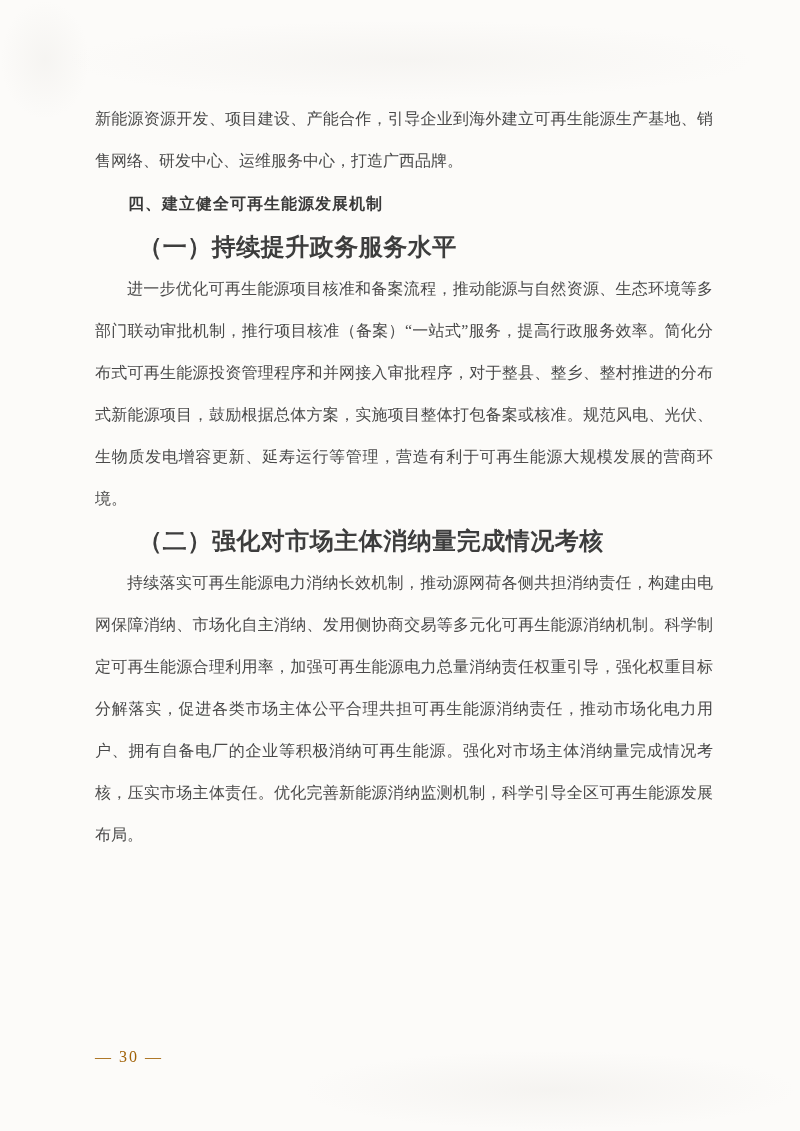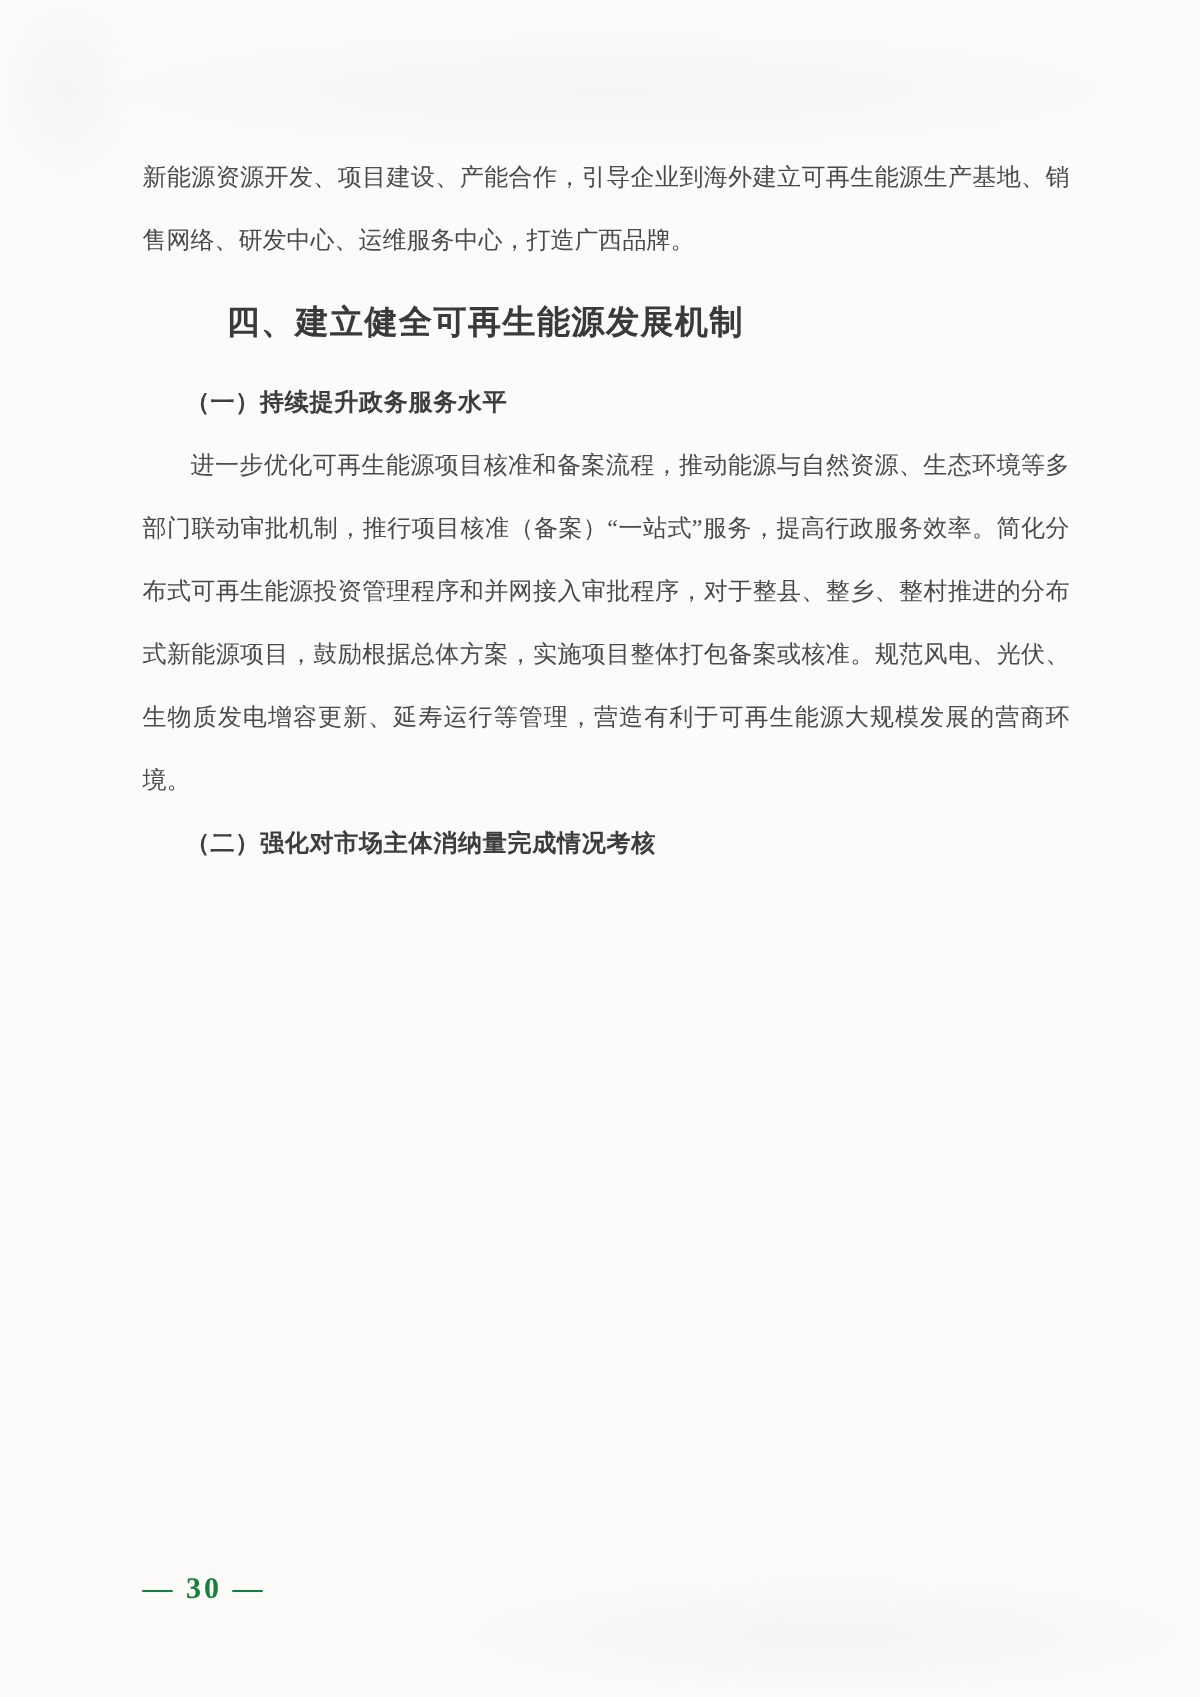--- a/index.html
+++ b/index.html
@@ -46,67 +46,67 @@
     line-height: 42px;
     text-align: justify;
     text-justify: inter-character;
     font-weight: 400;
     color: #4a4a4a;
   }
   .indent-2em {
     text-indent: 2em;
   }
   .heading-level-1 {
-    margin: 12px;
-    font-size: 22px;
+    margin: 1px;
+    font-size: 16px;
     line-height: 42px;
     font-weight: 700;
     text-indent: 2em;
     color: #3a3a3a;
     font-family: Liberation Sans, sans-serif;
     letter-spacing: 1px;
   }
   .heading-level-2 {
     margin: 0;
-    font-size: 16px;
+    font-size: 24px;
     line-height: 42px;
     font-weight: 700;
     text-indent: 1.8em;
     color: #3d3d3d;
     font-family: "Liberation Serif", serif;
     letter-spacing: 0.5px;
   }
   .page-footer {
     position: absolute;
     left: 95px;
     top: 1048px;
   }
   .page-number {
-    font-size: 20px;
-    color: #15803d;
+    font-size: 16px;
+    color: #a16207;
     font-family: "Liberation Serif", serif;
     letter-spacing: 2px;
-    font-weight: bold;
   }
 </style>
 </head>
 <body>
 
 <div class="scan-artifact artifact-top"></div>
 <div class="scan-artifact artifact-bottom"></div>
 <div class="scan-artifact artifact-left"></div>
 
 <main class="content">
   <p class="body-text">新能源资源开发、项目建设、产能合作，引导企业到海外建立可再生能源生产基地、销售网络、研发中心、运维服务中心，打造广西品牌。</p>
 
   <h2 class="heading-level-1">四、建立健全可再生能源发展机制</h2>
 
   <h3 class="heading-level-2">（一）持续提升政务服务水平</h3>
 
   <p class="body-text indent-2em">进一步优化可再生能源项目核准和备案流程，推动能源与自然资源、生态环境等多部门联动审批机制，推行项目核准（备案）“一站式”服务，提高行政服务效率。简化分布式可再生能源投资管理程序和并网接入审批程序，对于整县、整乡、整村推进的分布式新能源项目，鼓励根据总体方案，实施项目整体打包备案或核准。规范风电、光伏、生物质发电增容更新、延寿运行等管理，营造有利于可再生能源大规模发展的营商环境。</p>
 
   <h3 class="heading-level-2">（二）强化对市场主体消纳量完成情况考核</h3>
 
+  <p class="body-text indent-2em">持续落实可再生能源电力消纳长效机制，推动源网荷各侧共担消纳责任，构建由电网保障消纳、市场化自主消纳、发用侧协商交易等多元化可再生能源消纳机制。科学制定可再生能源合理利用率，加强可再生能源电力总量消纳责任权重引导，强化权重目标分解落实，促进各类市场主体公平合理共担可再生能源消纳责任，推动市场化电力用户、拥有自备电厂的企业等积极消纳可再生能源。强化对市场主体消纳量完成情况考核，压实市场主体责任。优化完善新能源消纳监测机制，科学引导全区可再生能源发展布局。</p>
 </main>
 
 <footer class="page-footer">
   <span class="page-number">— 30 —</span>
 </footer>
 
 </body></html>

